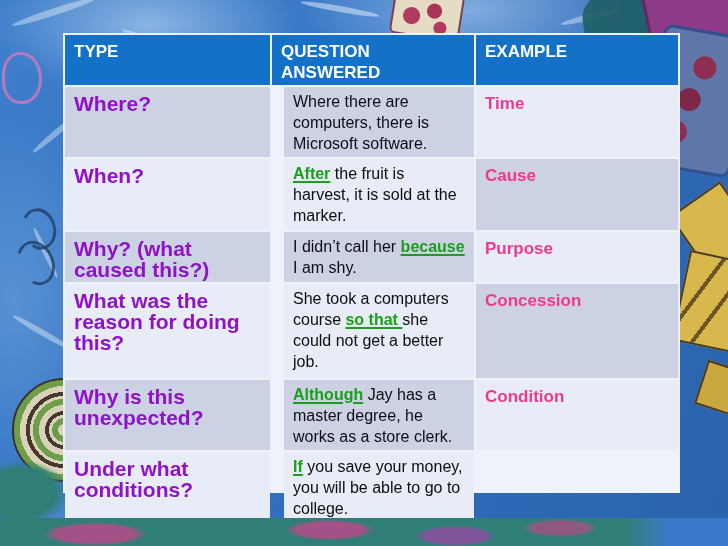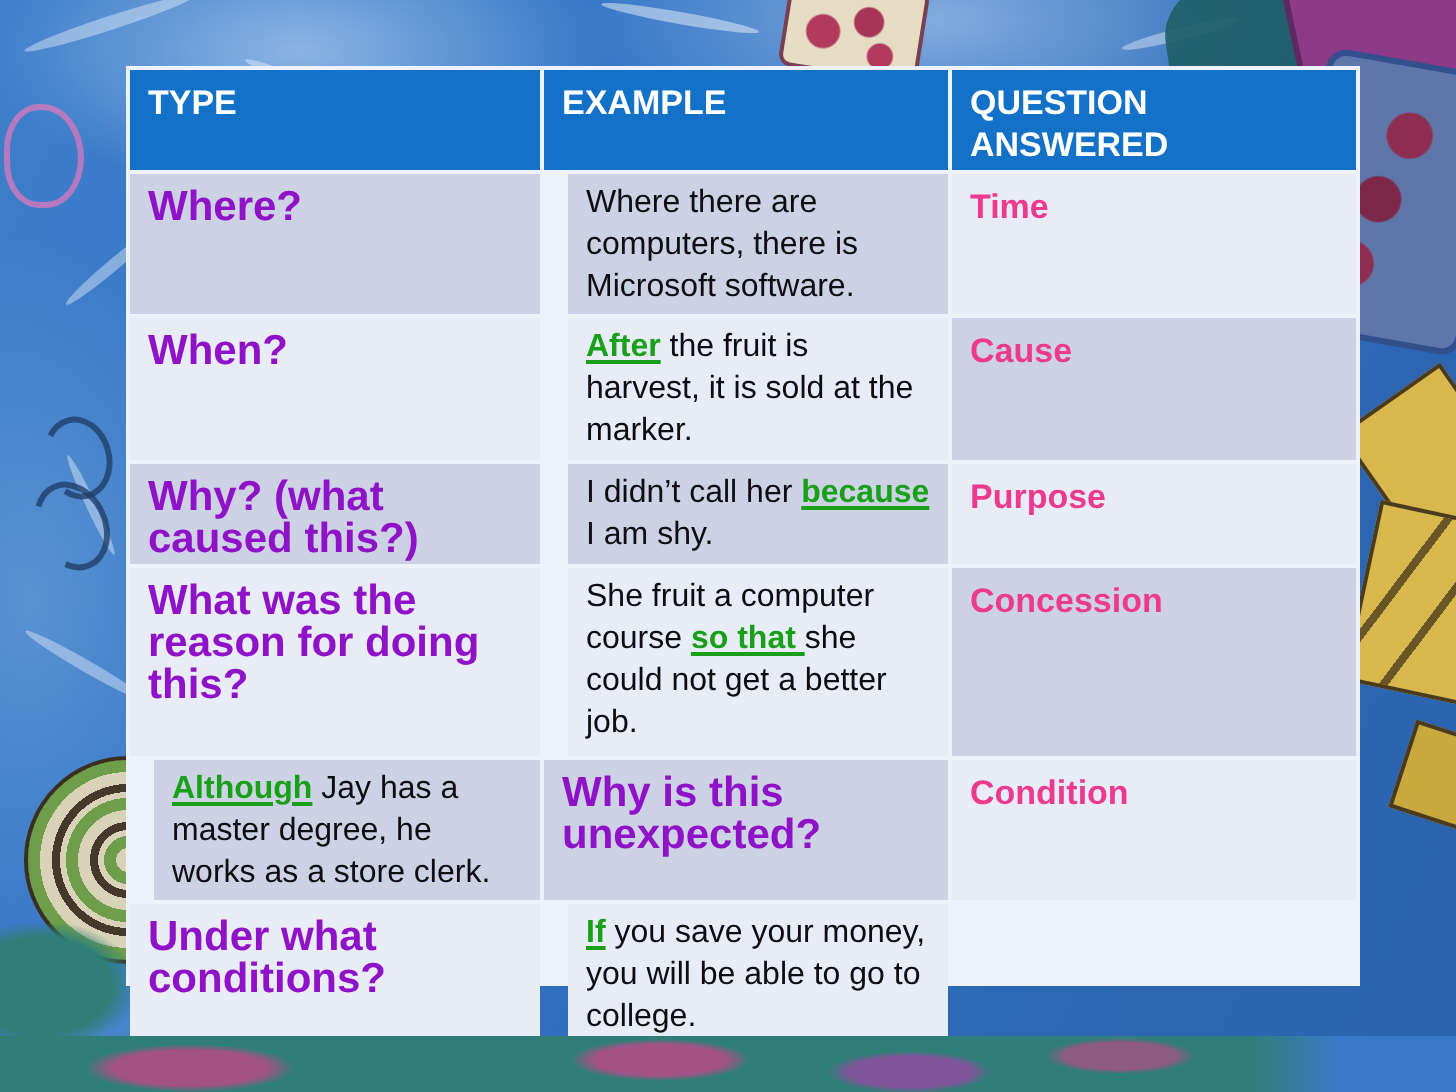--- a/index.html
+++ b/index.html
@@ -117,38 +117,38 @@
   <div class="bg-card-yellow-2"></div>
   <div class="bg-card-yellow-3"></div>
   <div class="bg-mandala"></div>
   <div class="bg-teal-left"></div>
   <div class="bg-batik"></div>
 </div>
 
 <div class="tbl">
 
   <div class="cell hdr">TYPE</div>
+  <div class="cell hdr">QUESTION ANSWERED</div>
   <div class="cell hdr">EXAMPLE</div>
-  <div class="cell hdr">QUESTION ANSWERED</div>
 
   <div class="cell dark question">Where?</div>
   <div class="cell dark example"><span>Where there are computers, there is Microsoft software.</span></div>
 
   <div class="cell light type">Time</div>
   <div class="cell light question">When?</div>
   <div class="cell light example"><span class="hl">After</span><span> the fruit is harvest, it is sold at the marker.</span></div>
 
   <div class="cell dark type">Cause</div>
   <div class="cell dark question">Why? (what caused this?)</div>
   <div class="cell dark example"><span>I didn’t call her </span><span class="hl">because</span><span> I am shy.</span></div>
 
   <div class="cell light type">Purpose</div>
   <div class="cell light question">What was the reason for doing this?</div>
-  <div class="cell light example"><span>She fruit a computer course </span><span class="hl">so that </span><span>she could not get a better job.</span></div>
+  <div class="cell light example"><span>She took a computers course </span><span class="hl">so that </span><span>she could not get a better job.</span></div>
 
   <div class="cell dark type">Concession</div>
+  <div class="cell dark question">Why is this unexpected?</div>
   <div class="cell dark example"><span class="hl">Although</span><span> Jay has a master degree, he works as a store clerk.</span></div>
-  <div class="cell dark question">Why is this unexpected?</div>
 
   <div class="cell light type">Condition</div>
   <div class="cell light question">Under what conditions?</div>
   <div class="cell light example"><span class="hl">If</span><span> you save your money, you will be able to go to college.</span></div>
 </div>
 
 </body></html>

